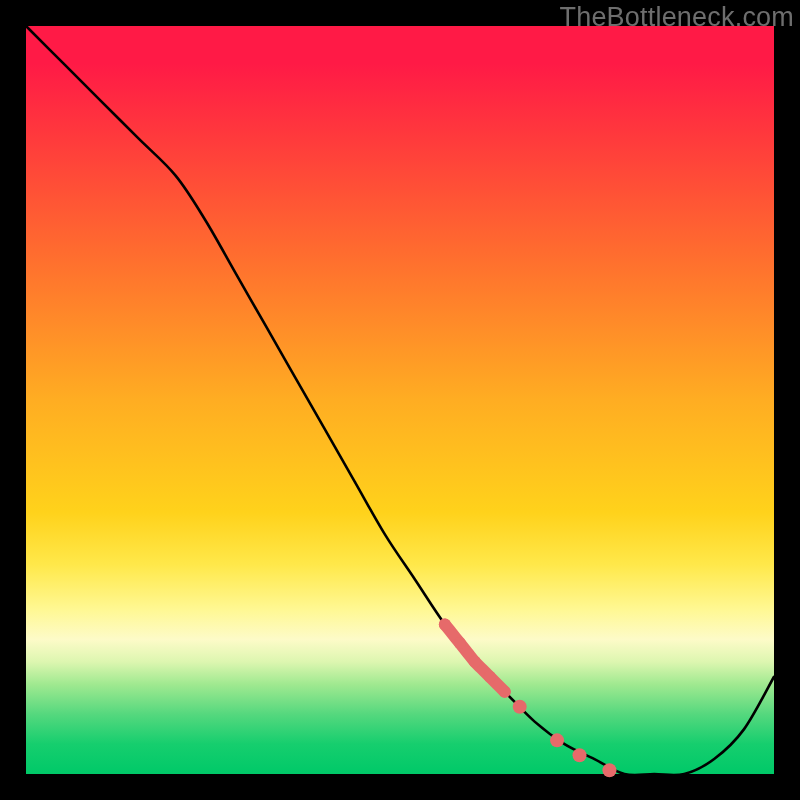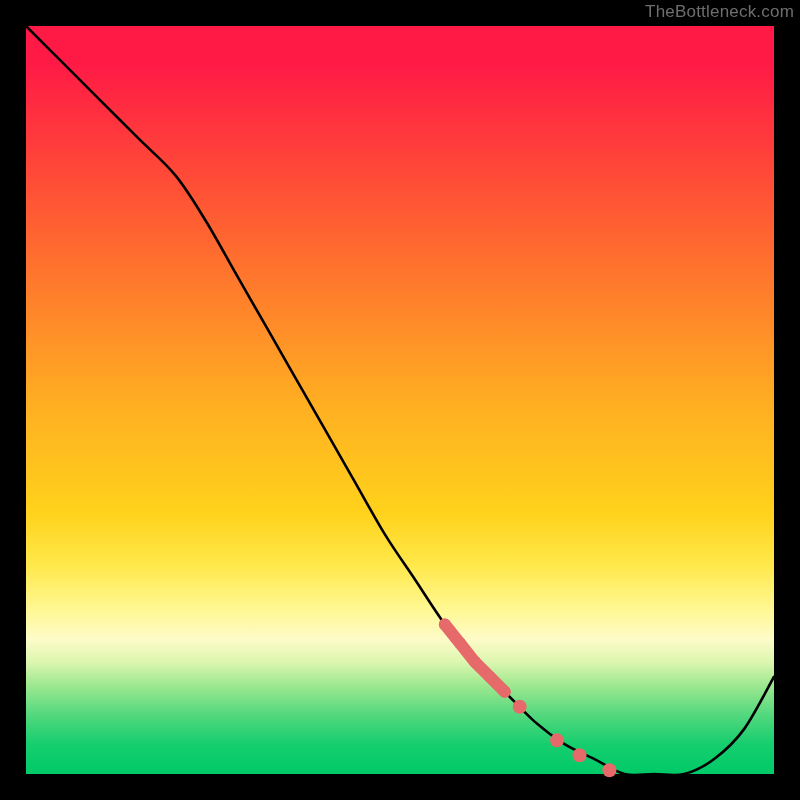--- a/index.html
+++ b/index.html
@@ -31,21 +31,21 @@
       #a0e990 88%,
       #55d87e 92%,
       #16ce6e 96%,
       #00c968 100%);
   }
   .watermark {
     position: absolute;
     top: 2px;
     right: 6px;
     color: #6e6e6e;
-    font-size: 17px;
+    font-size: 27px;
     font-weight: 500;
     letter-spacing: 0.2px;
     user-select: none;
   }
   svg.curve {
     position: absolute;
     left: 0; top: 0;
     width: 748px;
     height: 748px;
     overflow: visible;

